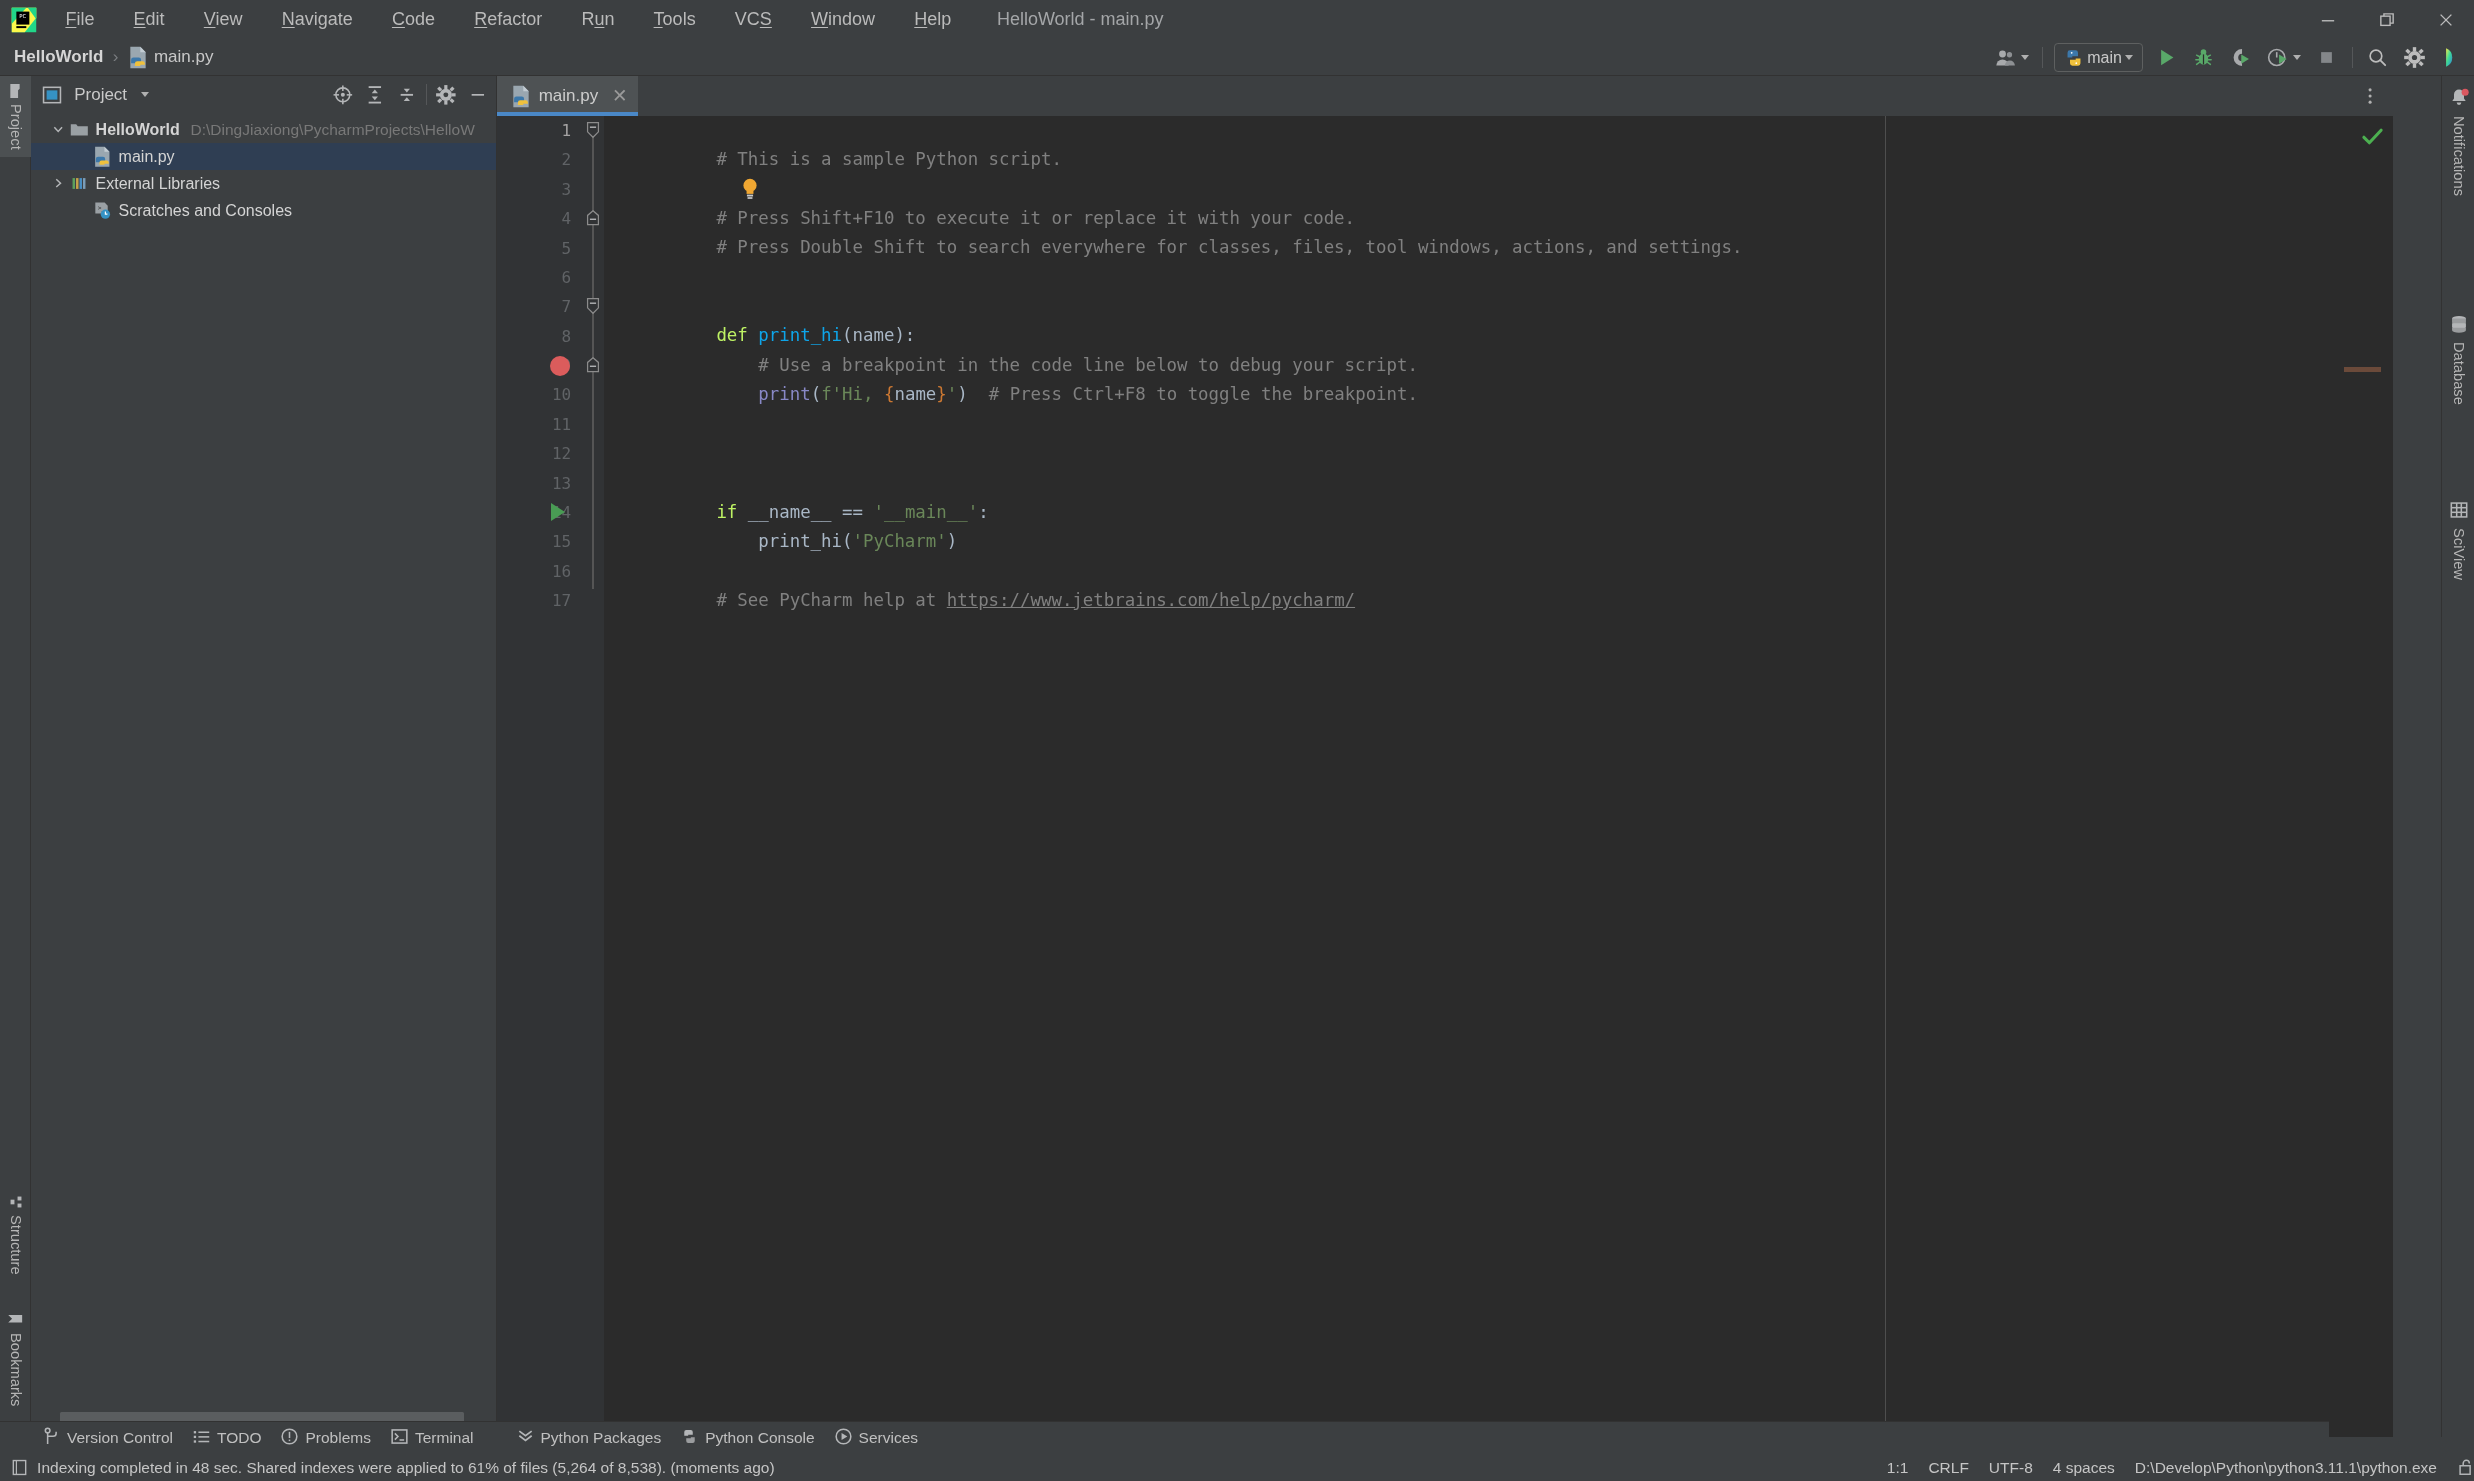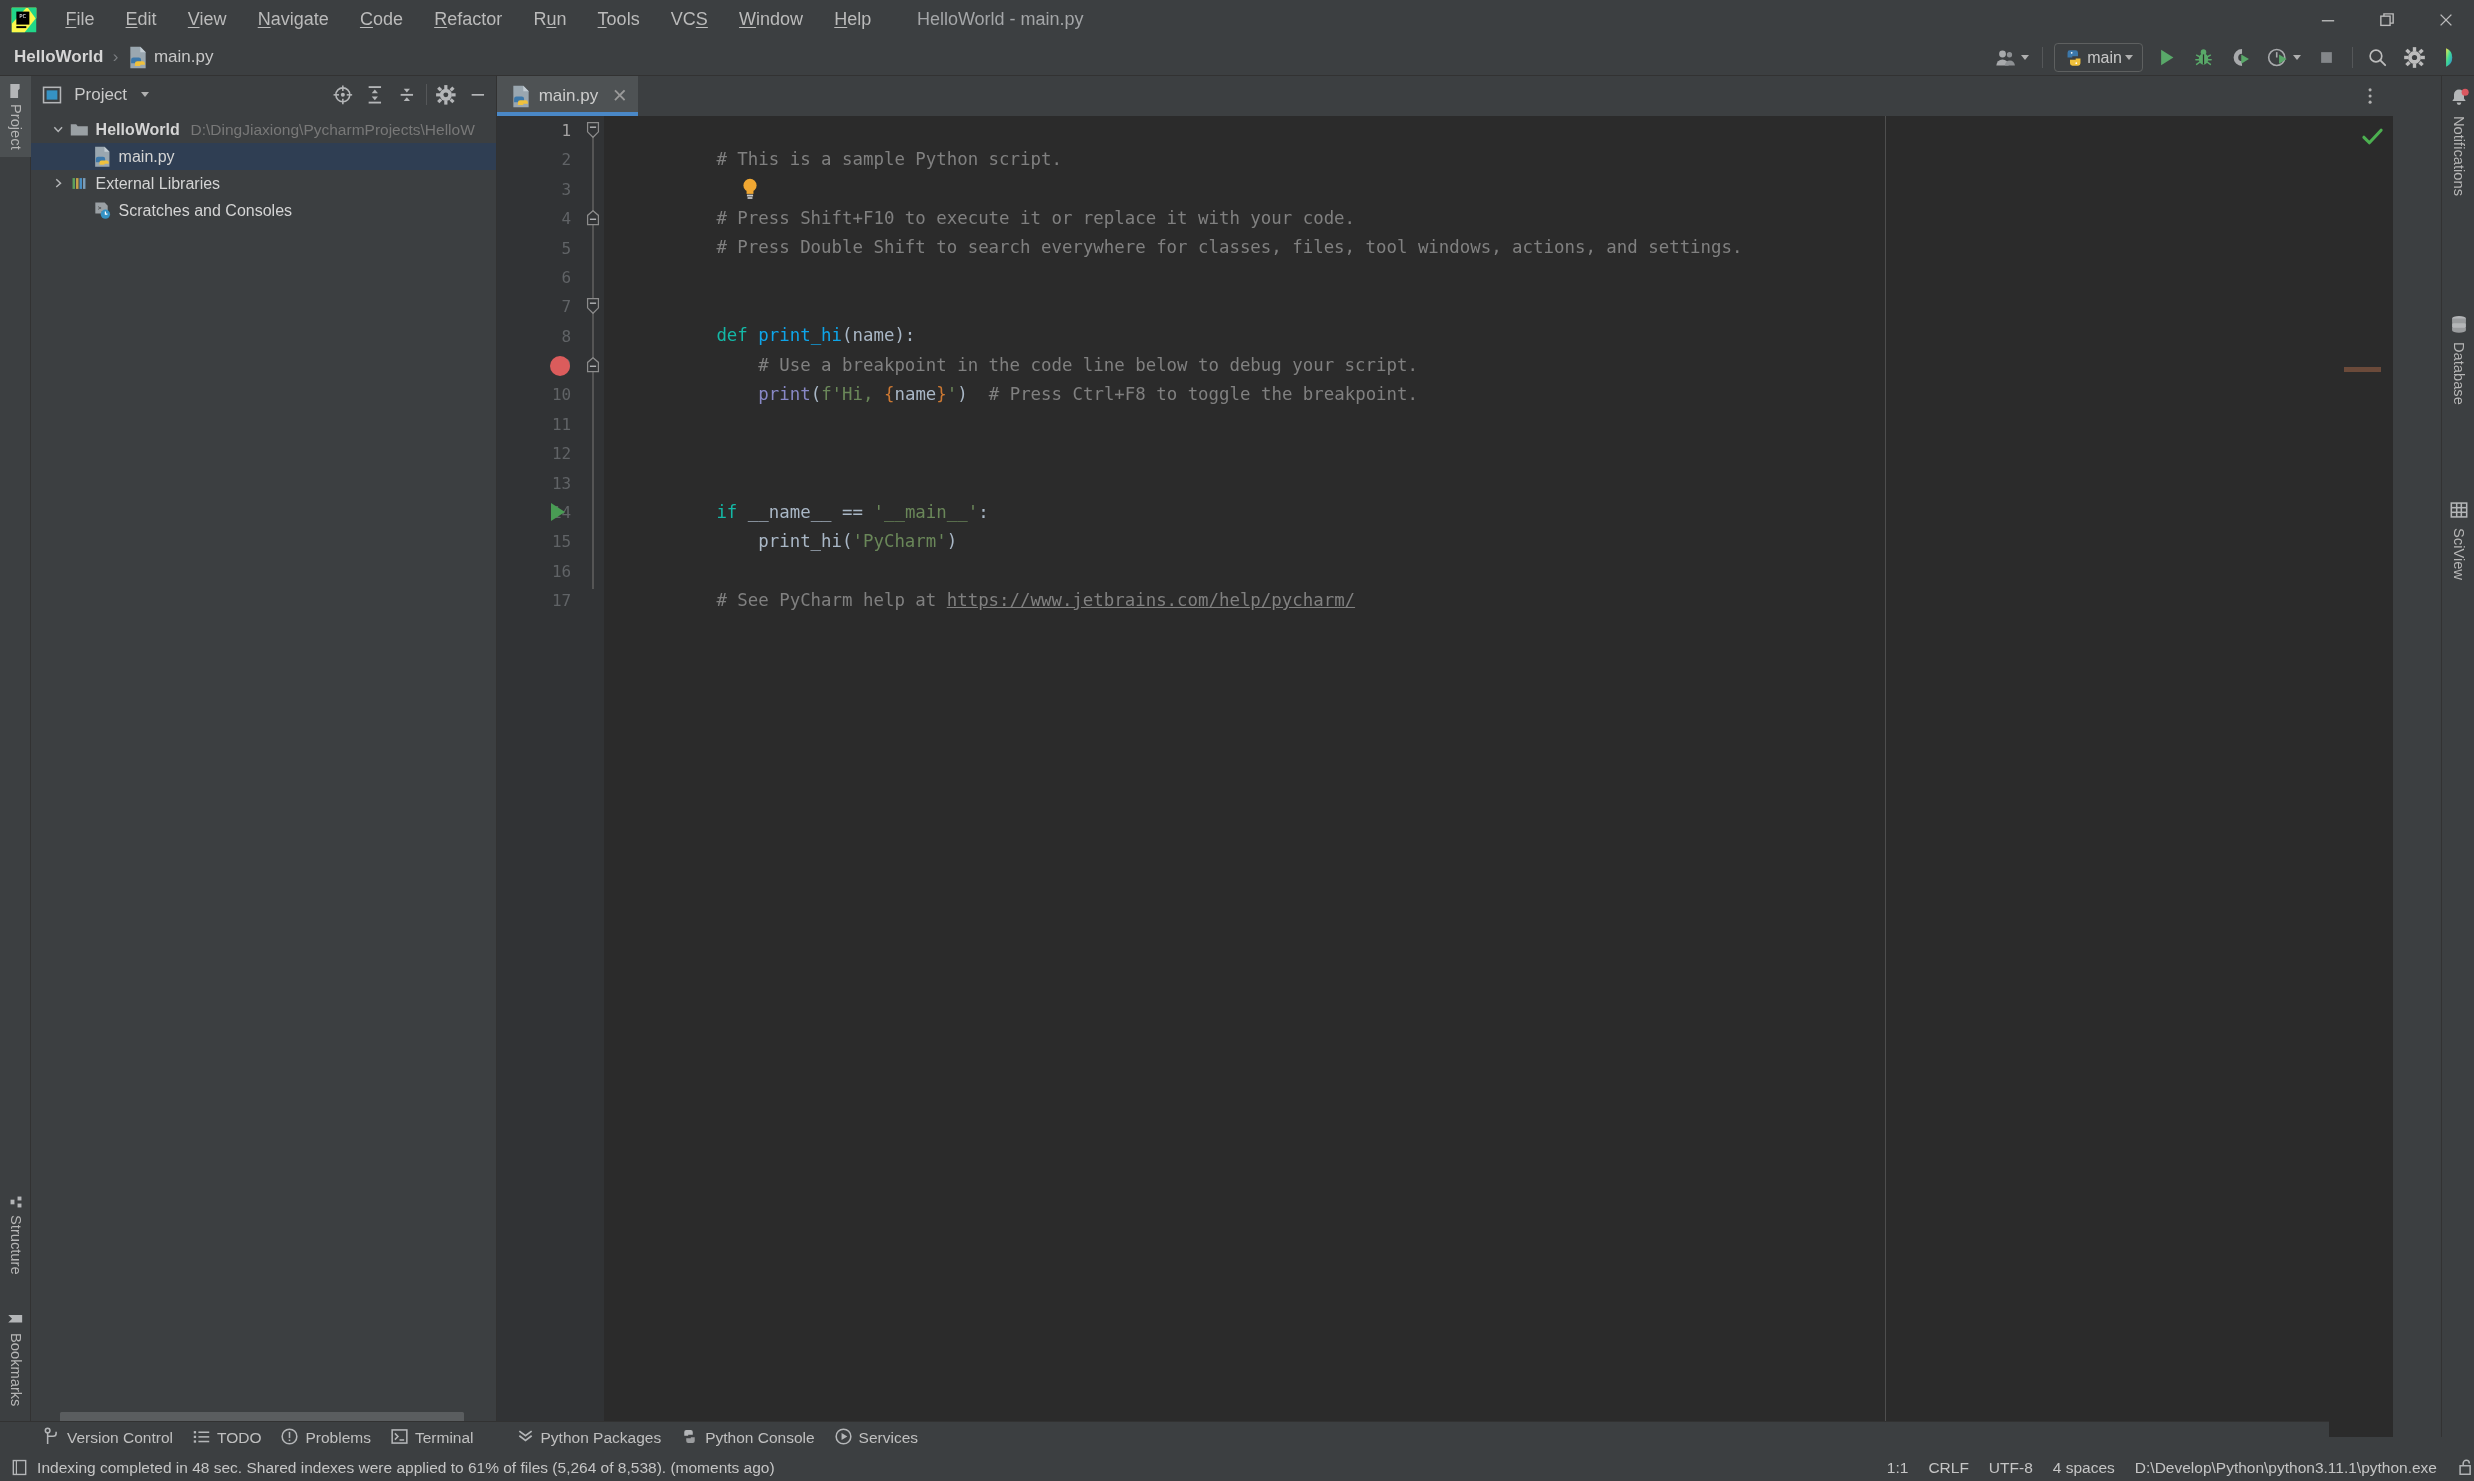--- a/index.html
+++ b/index.html
@@ -11,21 +11,21 @@
     -webkit-font-smoothing: antialiased;
   }
   .app { position: relative; width: 2475px; height: 1482px; background: #3c3f41; }
 
   
   .menubar {
     position: absolute; left: 0; top: 0; width: 2475px; height: 39px;
     background: #3c3f41; display: flex; align-items: center;
   }
   .pc-logo { width: 26px; height: 26px; margin-left: 10.8px; margin-right: 17px; position: relative; flex: none; }
-  .menu-items { display: flex; align-items: center; gap: 8px; }
+  .menu-items { display: flex; align-items: center; gap: 16px; }
   .menu-item {
     color: #bbbbbb; font-size: 18px; padding: 4.6px 11.6px; cursor: default; white-space: nowrap;
   }
   .menu-item u { text-decoration: underline; text-underline-offset: 1.5px; }
   .win-title {
     color: #a4a6a8; font-size: 18px; margin-left: 34px; white-space: nowrap;
   }
   .wincontrols { position: absolute; right: 0; top: 0; height: 39px; display: flex; align-items: center; }
   .wc { width: 59px; height: 39px; display: flex; align-items: center; justify-content: center; cursor: default; }
   .wc svg { display: block; }
@@ -118,21 +118,21 @@
   .codeline {
     position: absolute; left: 0; height: 29px; line-height: 29px; white-space: pre;
     font-family: "DejaVu Sans Mono", monospace; font-size: 17.4px; padding-left: 7.7px;
   }
   .rowhl { position: absolute; left: 0; width: 100%; height: 29px; }
   .rowhl.current { background: #323232; }
   .rowhl.bp { background: #3d2527; }
 
   
   .c-comment { color: #808080; }
-  .c-kw      { color: #14b8a6; }
+  .c-kw      { color: #bef264; }
   .c-fn      { color: #0ea5e9; }
   .c-def     { color: #a9b7c6; }
   .c-str     { color: #6a8759; }
   .c-builtin { color: #8888c6; }
   .c-punct   { color: #a9b7c6; }
   .c-brace   { color: #cc7832; }
   .c-link    { color: #808080; text-decoration: underline; }
 
   .bp-dot {
     position: absolute; width: 20px; height: 20px; border-radius: 50%;

